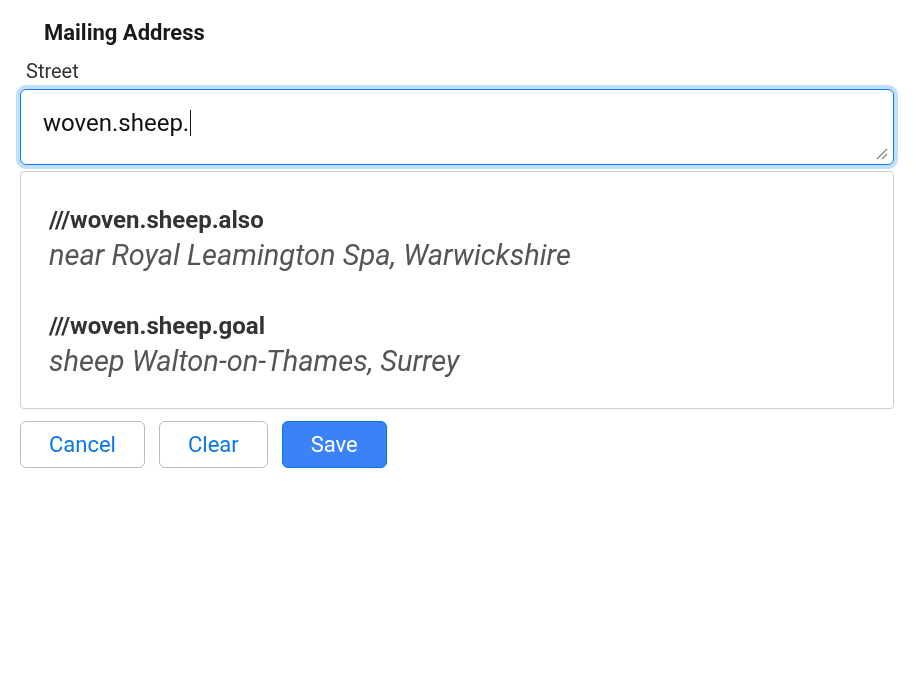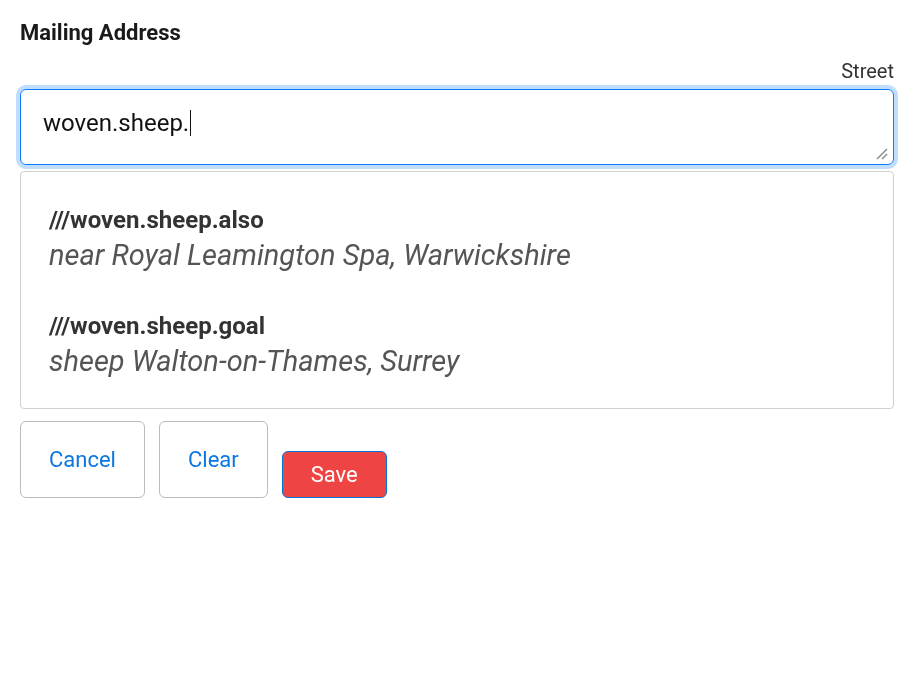--- a/index.html
+++ b/index.html
@@ -11,27 +11,27 @@
       font-family: -apple-system, BlinkMacSystemFont, "Segoe UI", Roboto, Helvetica, Arial, sans-serif;
       background: #fff;
       padding: 20px;
       width: 914px;
     }
     .section-title {
       font-size: 22px;
       font-weight: 700;
       color: #1a1a1a;
       margin-bottom: 14px;
+      margin-left: 24px;
     }
     .field-label {
       font-size: 20px;
       color: #333;
       margin-bottom: 6px;
       margin-left: 6px;
-      text-align: right;
     }
     .textarea-wrap {
       position: relative;
     }
     .street-input {
       width: 100%;
       height: 76px;
       padding: 18px 22px;
       font-size: 24px;
       font-family: inherit;
@@ -91,24 +91,23 @@
       cursor: pointer;
       font-family: inherit;
       border: 1px solid transparent;
     }
     .btn-secondary {
       background: #fff;
       border-color: #bbb;
       color: #0b77e0;
     }
     .btn-primary {
-      background: #ef4444;
+      background: #3b82f6;
       color: #fff;
       border-color: #0176d3;
-      margin-top: 30px;
     }
     .caret-mark {
       display: inline-block;
       width: 1px;
       height: 26px;
       background: #111;
       vertical-align: middle;
       margin-left: 1px;
       position: relative;
       top: -2px;

